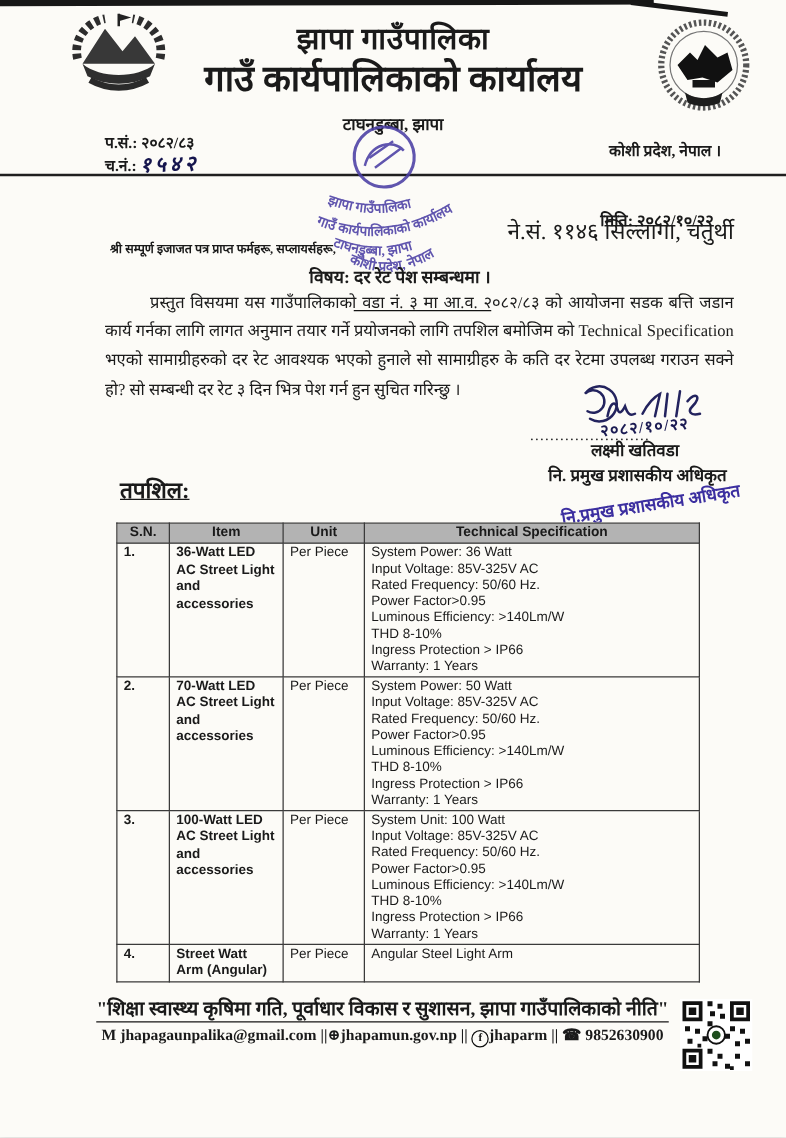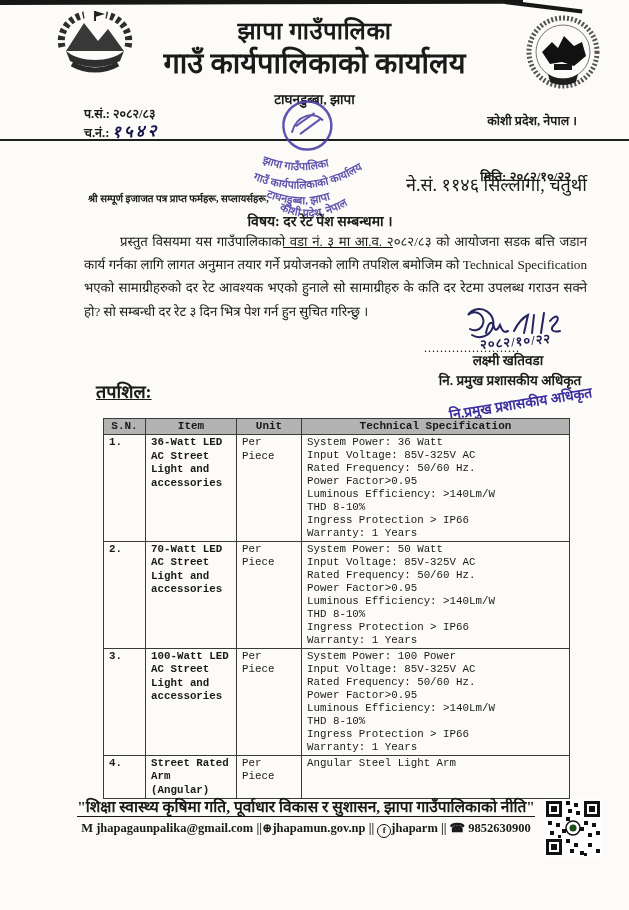--- a/index.html
+++ b/index.html
@@ -32,22 +32,22 @@
   .sig-svg{top:303px;left:452px;width:120px;height:48px;}
   .sig-date{top:332px;left:480px;font-size:13px;font-weight:bold;color:#1b1b52;
             transform:rotate(-5deg);letter-spacing:1px;}
   .sig-dots{top:341px;left:424px;font-size:12px;letter-spacing:1px;color:#222;}
   .sig-name{top:351px;left:418px;width:180px;text-align:center;font-size:13.5px;font-weight:bold;}
   .sig-desig{top:371px;left:405px;width:210px;text-align:center;font-size:13.5px;font-weight:bold;}
   .sig-stamp{top:389px;left:448px;width:200px;font-size:14px;font-weight:bold;color:#3c2fa0;
              transform:rotate(-9deg);white-space:nowrap;}
   .details{top:379px;left:96px;font-size:18px;font-weight:bold;text-decoration:underline;}
   
-  table.spec{position:absolute;top:418px;left:103px;width:462px;border-collapse:collapse;
-             font-family:Liberation Mono, monospace;font-size:10.8px;
+  table.spec{position:absolute;top:418px;left:93px;width:462px;border-collapse:collapse;
+             font-family:Liberation Sans, sans-serif;font-size:10.8px;
              table-layout:fixed;background:#fcfbf7;}
   table.spec th,table.spec td{border:1px solid #3a3a3a;vertical-align:top;padding:1px 5px;}
   table.spec th{background:#b3b3b3;font-weight:bold;font-size:11px;padding:1px 2px;line-height:13px;}
   .c-sn{width:37px;font-weight:bold;}
   .c-item{width:86px;font-weight:bold;line-height:13.5px;}
   .c-unit{width:60px;}
   .c-spec{width:263px;padding-left:8px;}
   .c-spec div{line-height:12.6px;margin:0 0 .4px 0;}
   td.c-unit,td.c-item,td.c-sn{line-height:13.5px;}
   
@@ -190,33 +190,33 @@
             <div>THD 8-10%</div>
             <div>Ingress Protection &gt; IP66</div>
             <div>Warranty: 1 Years</div>
           </td>
         </tr>
         <tr>
           <td class="c-sn">3.</td>
           <td class="c-item">100-Watt LED AC Street Light and accessories</td>
           <td class="c-unit">Per Piece</td>
           <td class="c-spec">
-            <div>System Power: 100 Power</div>
+            <div>System Unit: 100 Watt</div>
             <div>Input Voltage: 85V-325V AC</div>
             <div>Rated Frequency: 50/60 Hz.</div>
             <div>Power Factor&gt;0.95</div>
             <div>Luminous Efficiency: &gt;140Lm/W</div>
             <div>THD 8-10%</div>
             <div>Ingress Protection &gt; IP66</div>
             <div>Warranty: 1 Years</div>
           </td>
         </tr>
         <tr>
           <td class="c-sn">4.</td>
-          <td class="c-item">Street Rated Arm (Angular)</td>
+          <td class="c-item">Street Watt Arm (Angular)</td>
           <td class="c-unit">Per Piece</td>
           <td class="c-spec">
             <div>Angular Steel Light Arm</div>
           </td>
         </tr>
       </tbody>
   </table>
 
   <div class="abs slogan">
     <span class="u">"शिक्षा स्वास्थ्य कृषिमा गति, पूर्वाधार विकास र सुशासन, झापा गाउँपालिकाको नीति"</span>

